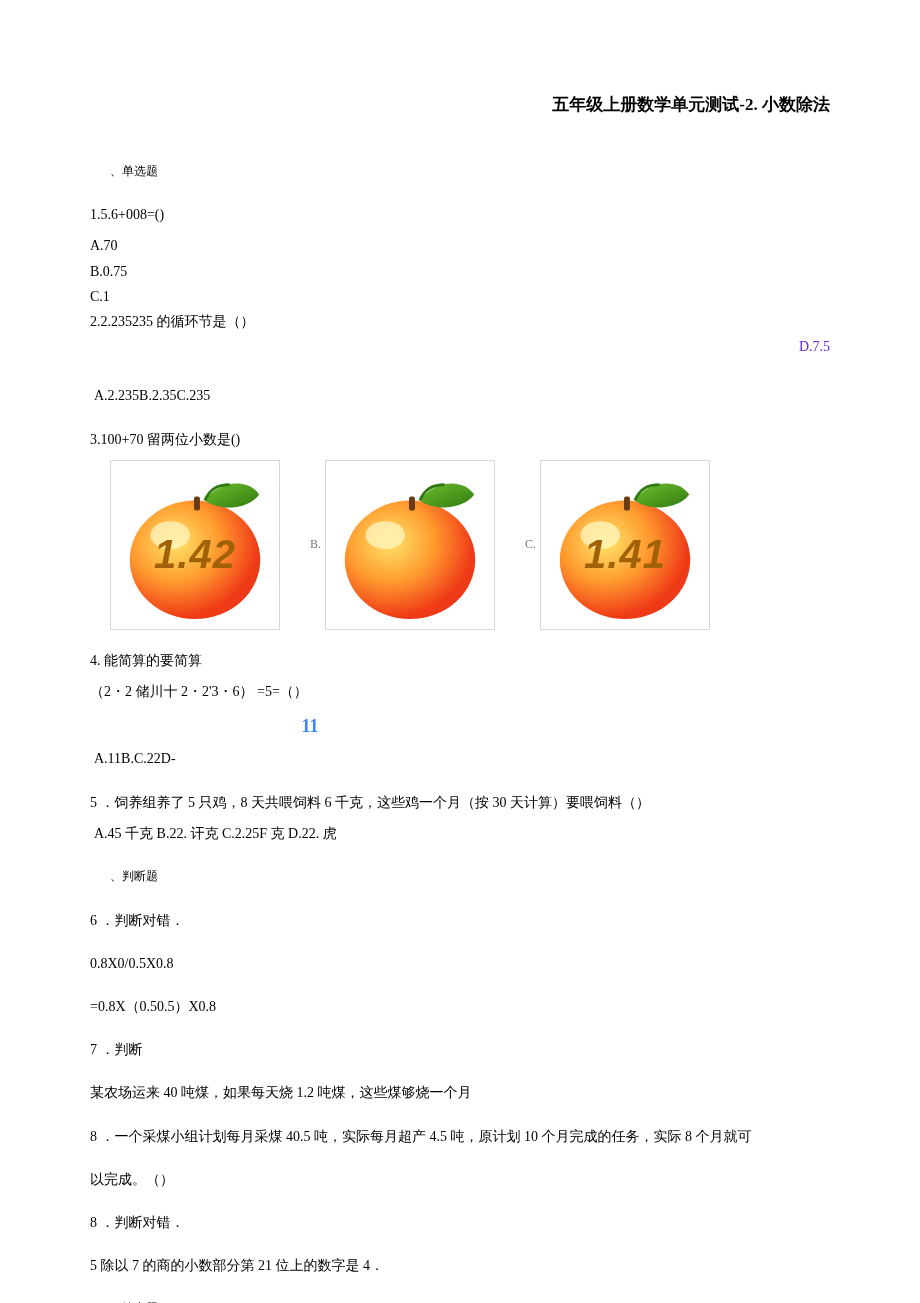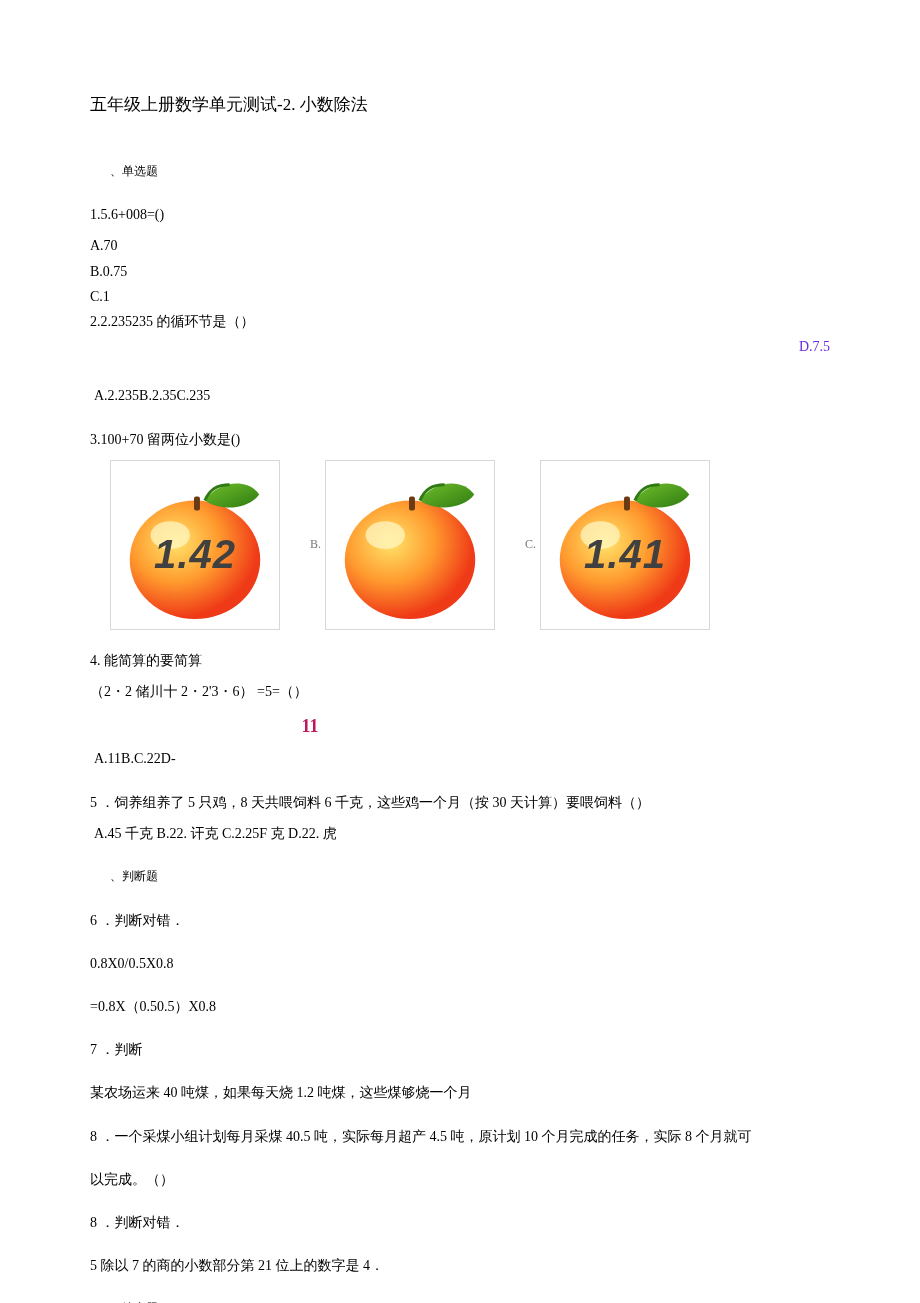--- a/index.html
+++ b/index.html
@@ -7,23 +7,23 @@
       width: 920px;
       min-height: 1303px;
       background: #ffffff;
       font-family: "SimSun", "Songti SC", serif;
       font-size: 14px;
       color: #000;
       padding: 90px 90px 50px 90px;
       line-height: 1.8;
     }
     .title {
-      text-align: left;
+      text-align: right;
       font-size: 17px;
-      font-weight: normal;
+      font-weight: bold;
       margin-bottom: 40px;
     }
     .section-header {
       margin: 20px 0 20px 20px;
       font-size: 12px;
     }
     .q-line { margin-bottom: 6px; }
     .inline-row {
       display: flex;
       width: 100%;
@@ -51,28 +51,28 @@
       border: 1px solid #d8d8d8;
     }
     .peach svg { width: 100%; height: 100%; display: block; }
     .peach-num {
       position: absolute;
       top: 50%; left: 50%;
       transform: translate(-50%, -38%);
       font-family: Arial, sans-serif;
       font-weight: 900;
       font-size: 40px;
-      color: #404040;
+      color: #a16207;
       letter-spacing: 1px;
       font-style: italic;
     }
     .gray-big {
       font-size: 18px;
       font-weight: bold;
-      color: #be185d;
+      color: #3b82f6;
       text-align: center;
       margin: 4px 0 4px 200px;
       width: 40px;
     }
     .spaced { margin-top: 18px; }
     .spaced-lg { margin-top: 24px; }
   </style>
 </head>
 <body>
 

